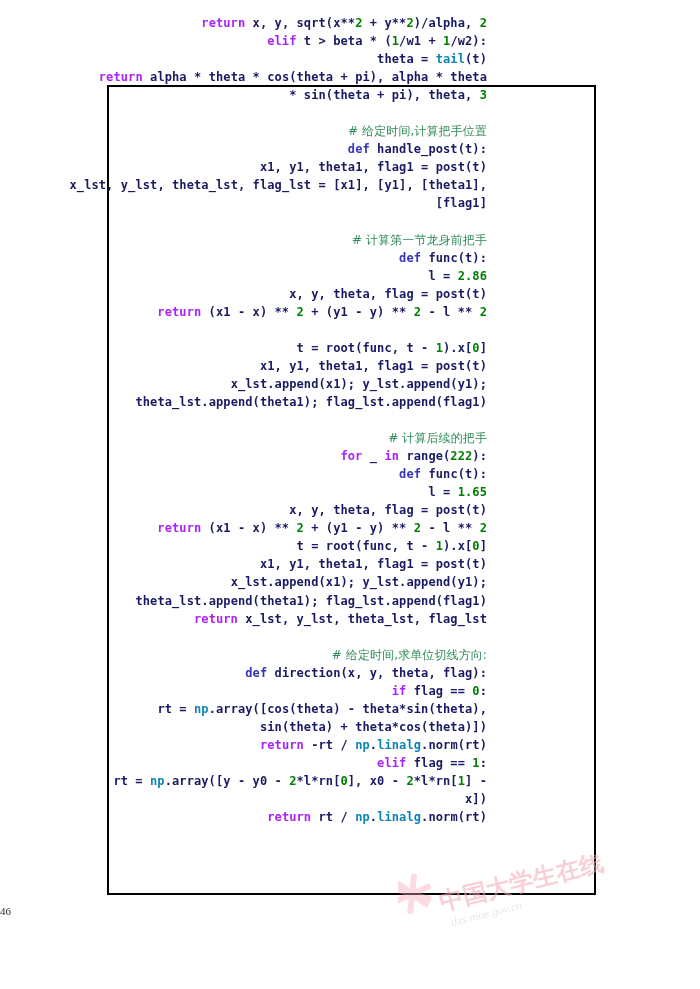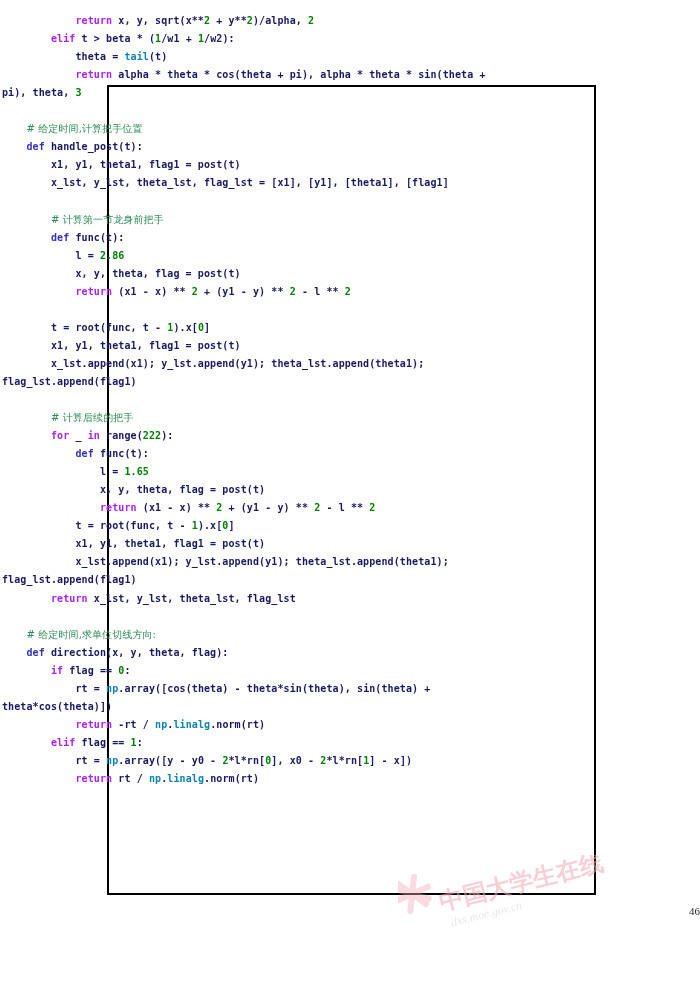--- a/index.html
+++ b/index.html
@@ -49,47 +49,48 @@
   }
 
   #code-block {
     position: absolute;
     left: 0px;
     top: 2px;
     width: 489px;
     padding: 0 2px 0 2px;
     box-sizing: border-box;
     font-family: "DejaVu Sans Mono", "Liberation Mono", monospace;
-    font-size: 10px;
+    font-size: 12px;
     line-height: 18.05px;
     white-space: pre-wrap;
     word-break: break-word;
     color: #1a1a64;
     font-weight: bold;
     letter-spacing: .1px;
     z-index: 4;
+    text-align: right;
   }
 
   .ln { display: block; min-height: 18.05px; }
   .blank { display: block; height: 18.05px; }
 
   
   .kw   { color: #aa22ff; }          
   .kwd  { color: #3333bb; }          
   .num  { color: #008000; }          
   .cmt  { color: #2e8b57; font-family: "DejaVu Sans", "Liberation Sans", sans-serif; font-weight: normal; }
   .mod  { color: #0e84b5; }
 
   
   #page-number {
     position: absolute;
     left: 0;
     top: 905px;
     width: 700px;
-    text-align: right;
+    text-align: left;
     font-family: "Liberation Serif", serif;
     font-size: 11px;
     color: #2b2b2b;
     z-index: 6;
   }
 </style>
 </head>
 <body>
 
 <div id="page">

